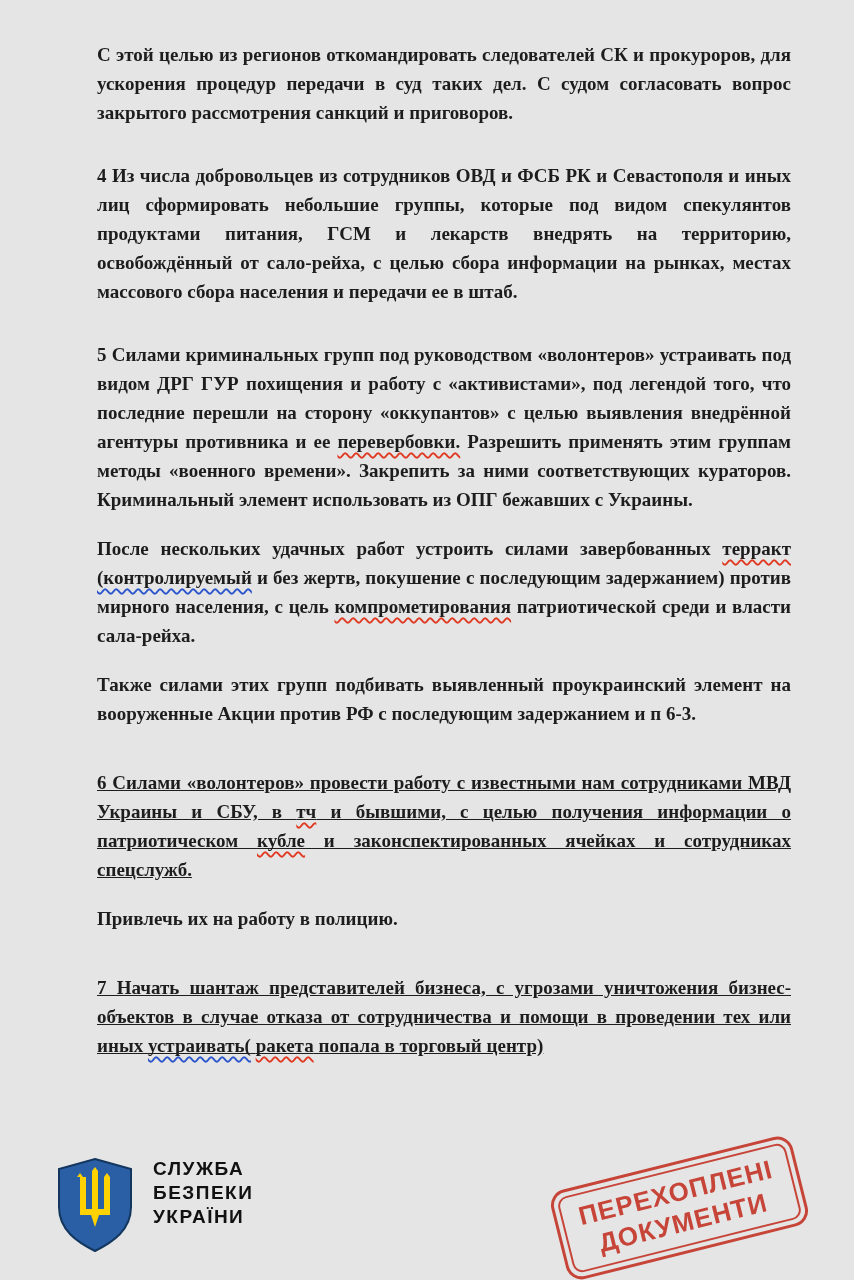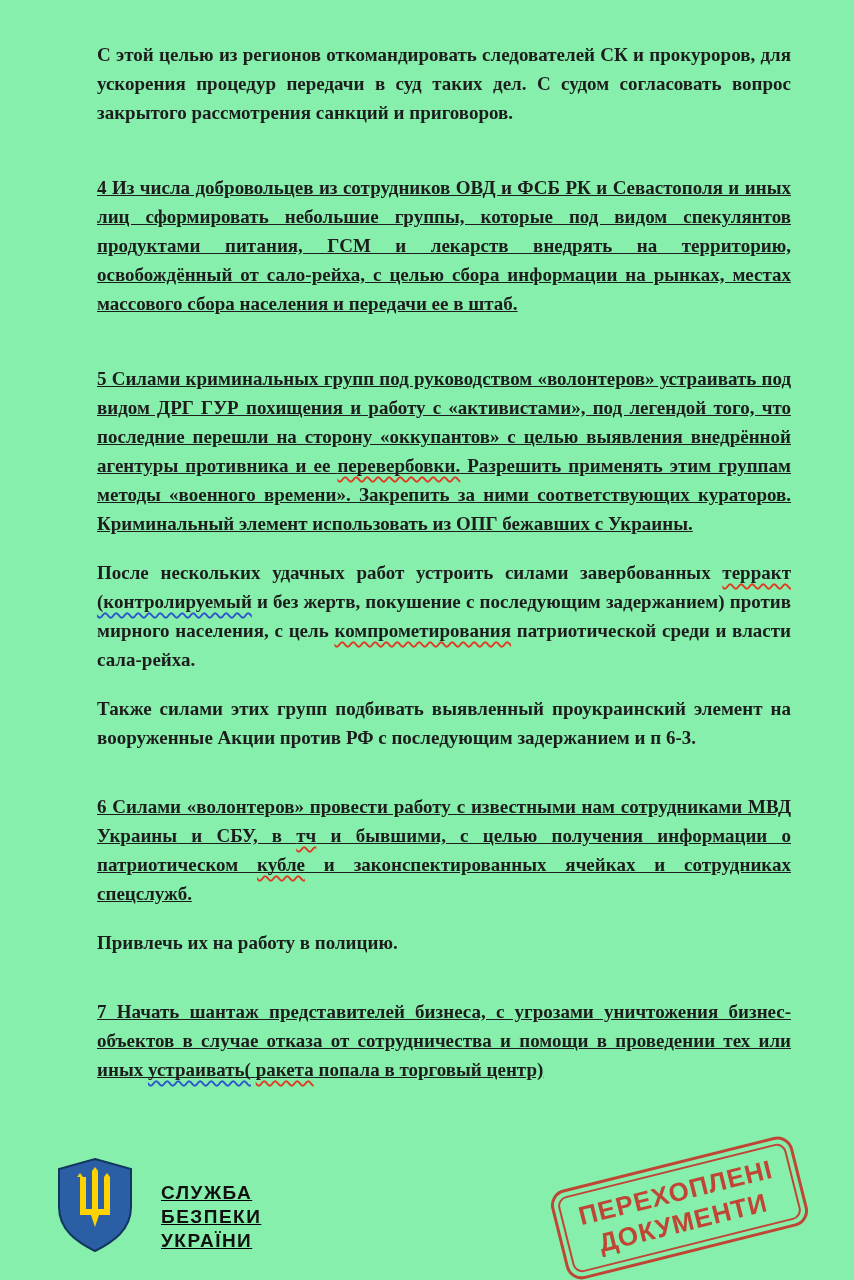--- a/index.html
+++ b/index.html
@@ -1,40 +1,40 @@
 <!DOCTYPE html>
 <html><head>
 <meta charset="utf-8">
 <style>
   html, body { margin: 0; padding: 0; background: #ffffff; }
   .page {
     position: relative;
     width: 854px;
     height: 1280px;
-    background: #86efac;
+    background: #e5e5e5;
     overflow: hidden;
     font-family: "Liberation Serif", "DejaVu Serif", serif;
   }
   .doc {
     position: absolute;
     left: 97px;
     top: 40px;
     width: 694px;
     font-family: "Liberation Serif", "DejaVu Serif", serif;
     font-weight: bold;
     font-size: 19px;
     line-height: 29px;
     color: #1d1d1d;
     text-align: justify;
   }
   .para { margin: 0 0 20px 0; }
   .gap-none   { margin-top: 0; }
   .gap-small  { margin-top: 8px; }
   .gap-medium { margin-top: 40px; text-decoration: underline; }
-  .gap-large  { margin-top: 46px; text-decoration: underline; }
+  .gap-large  { margin-top: 34px; }
   .squiggle-red {
     text-decoration-line: underline;
     text-decoration-style: wavy;
     text-decoration-color: #e03a23;
     text-decoration-thickness: 2px;
     text-underline-offset: 4px;
     text-decoration-skip-ink: none;
   }
   .squiggle-blue {
     text-decoration-line: underline;
@@ -49,23 +49,22 @@
     left: 55px;
     right: 36px;
     top: 1150px;
     height: 110px;
     display: flex;
     align-items: center;
     justify-content: space-between;
   }
   .logo {
     display: flex;
-    align-items: flex-end;
-    gap: 26px;
-    text-decoration: underline;
+    align-items: flex-start;
+    gap: 18px;
   }
   .shield { display: block; }
   .wordmark {
     font-family: "Liberation Sans", "DejaVu Sans", sans-serif;
     font-weight: bold;
     font-size: 19px;
     line-height: 24px;
     letter-spacing: 1.5px;
     color: #111111;
   }

